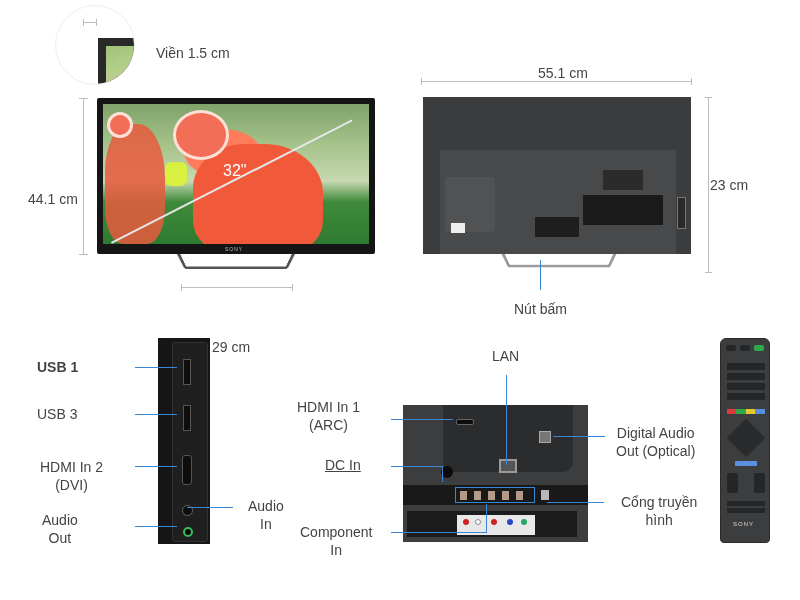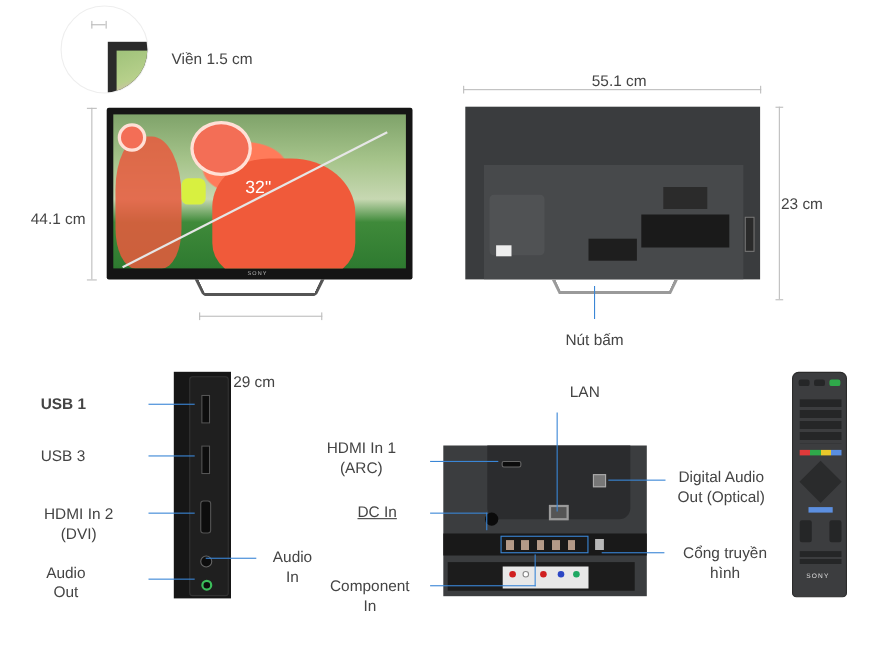--- a/index.html
+++ b/index.html
@@ -143,21 +143,21 @@
   <div class="abs" style="left:4px;top:106px;width:170px;height:26px;background:#1c1c1c;"></div>
   <div class="abs" style="left:54px;top:110px;width:78px;height:20px;background:#e8e8e8;"></div>
   <div class="abs" style="left:60px;top:114px;width:6px;height:6px;border-radius:50%;background:#d02020;"></div>
   <div class="abs" style="left:72px;top:114px;width:6px;height:6px;border-radius:50%;background:#fff;border:1px solid #888;"></div>
   <div class="abs" style="left:88px;top:114px;width:6px;height:6px;border-radius:50%;background:#d02020;"></div>
   <div class="abs" style="left:104px;top:114px;width:6px;height:6px;border-radius:50%;background:#2b46c4;"></div>
   <div class="abs" style="left:118px;top:114px;width:6px;height:6px;border-radius:50%;background:#1ea862;"></div>
 </div>
 
 <div class="blue" style="left:506px;top:375px;width:1px;height:90px;"></div>
-<div class="lbl" style="left:518px;top:347px;">LAN</div>
+<div class="lbl" style="left:492px;top:347px;">LAN</div>
 
 <div class="blue" style="left:391px;top:419px;width:62px;height:1px;"></div>
 <div class="lbl" style="left:297px;top:398px;white-space:pre-line;">HDMI In 1
 (ARC)</div>
 
 <div class="blue" style="left:391px;top:466px;width:52px;height:1px;"></div>
 <div class="blue" style="left:442px;top:466px;width:1px;height:16px;"></div>
 <div class="lbl" style="left:325px;top:456px;text-decoration:underline;">DC In</div>
 
 <div class="blue" style="left:391px;top:532px;width:96px;height:1px;"></div>

